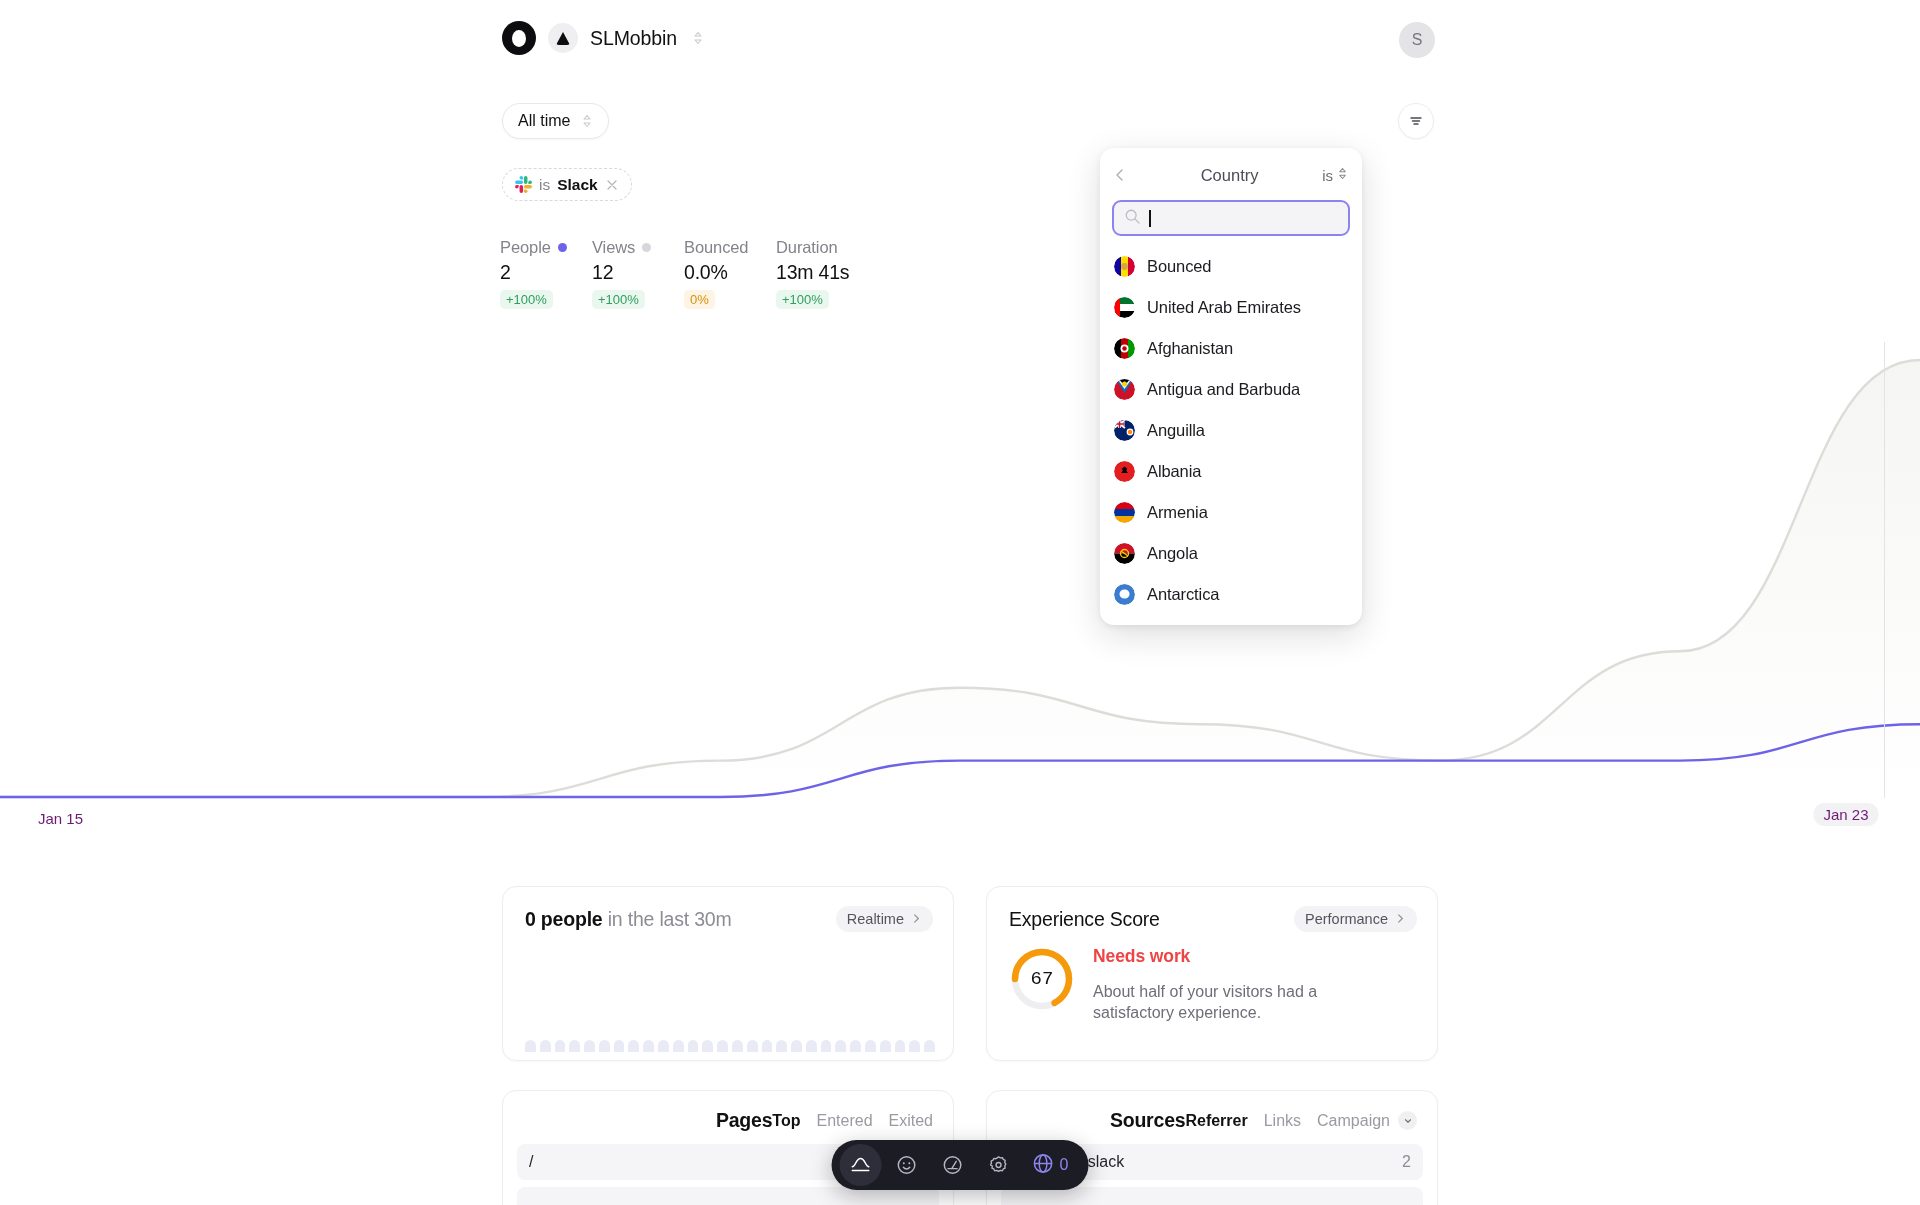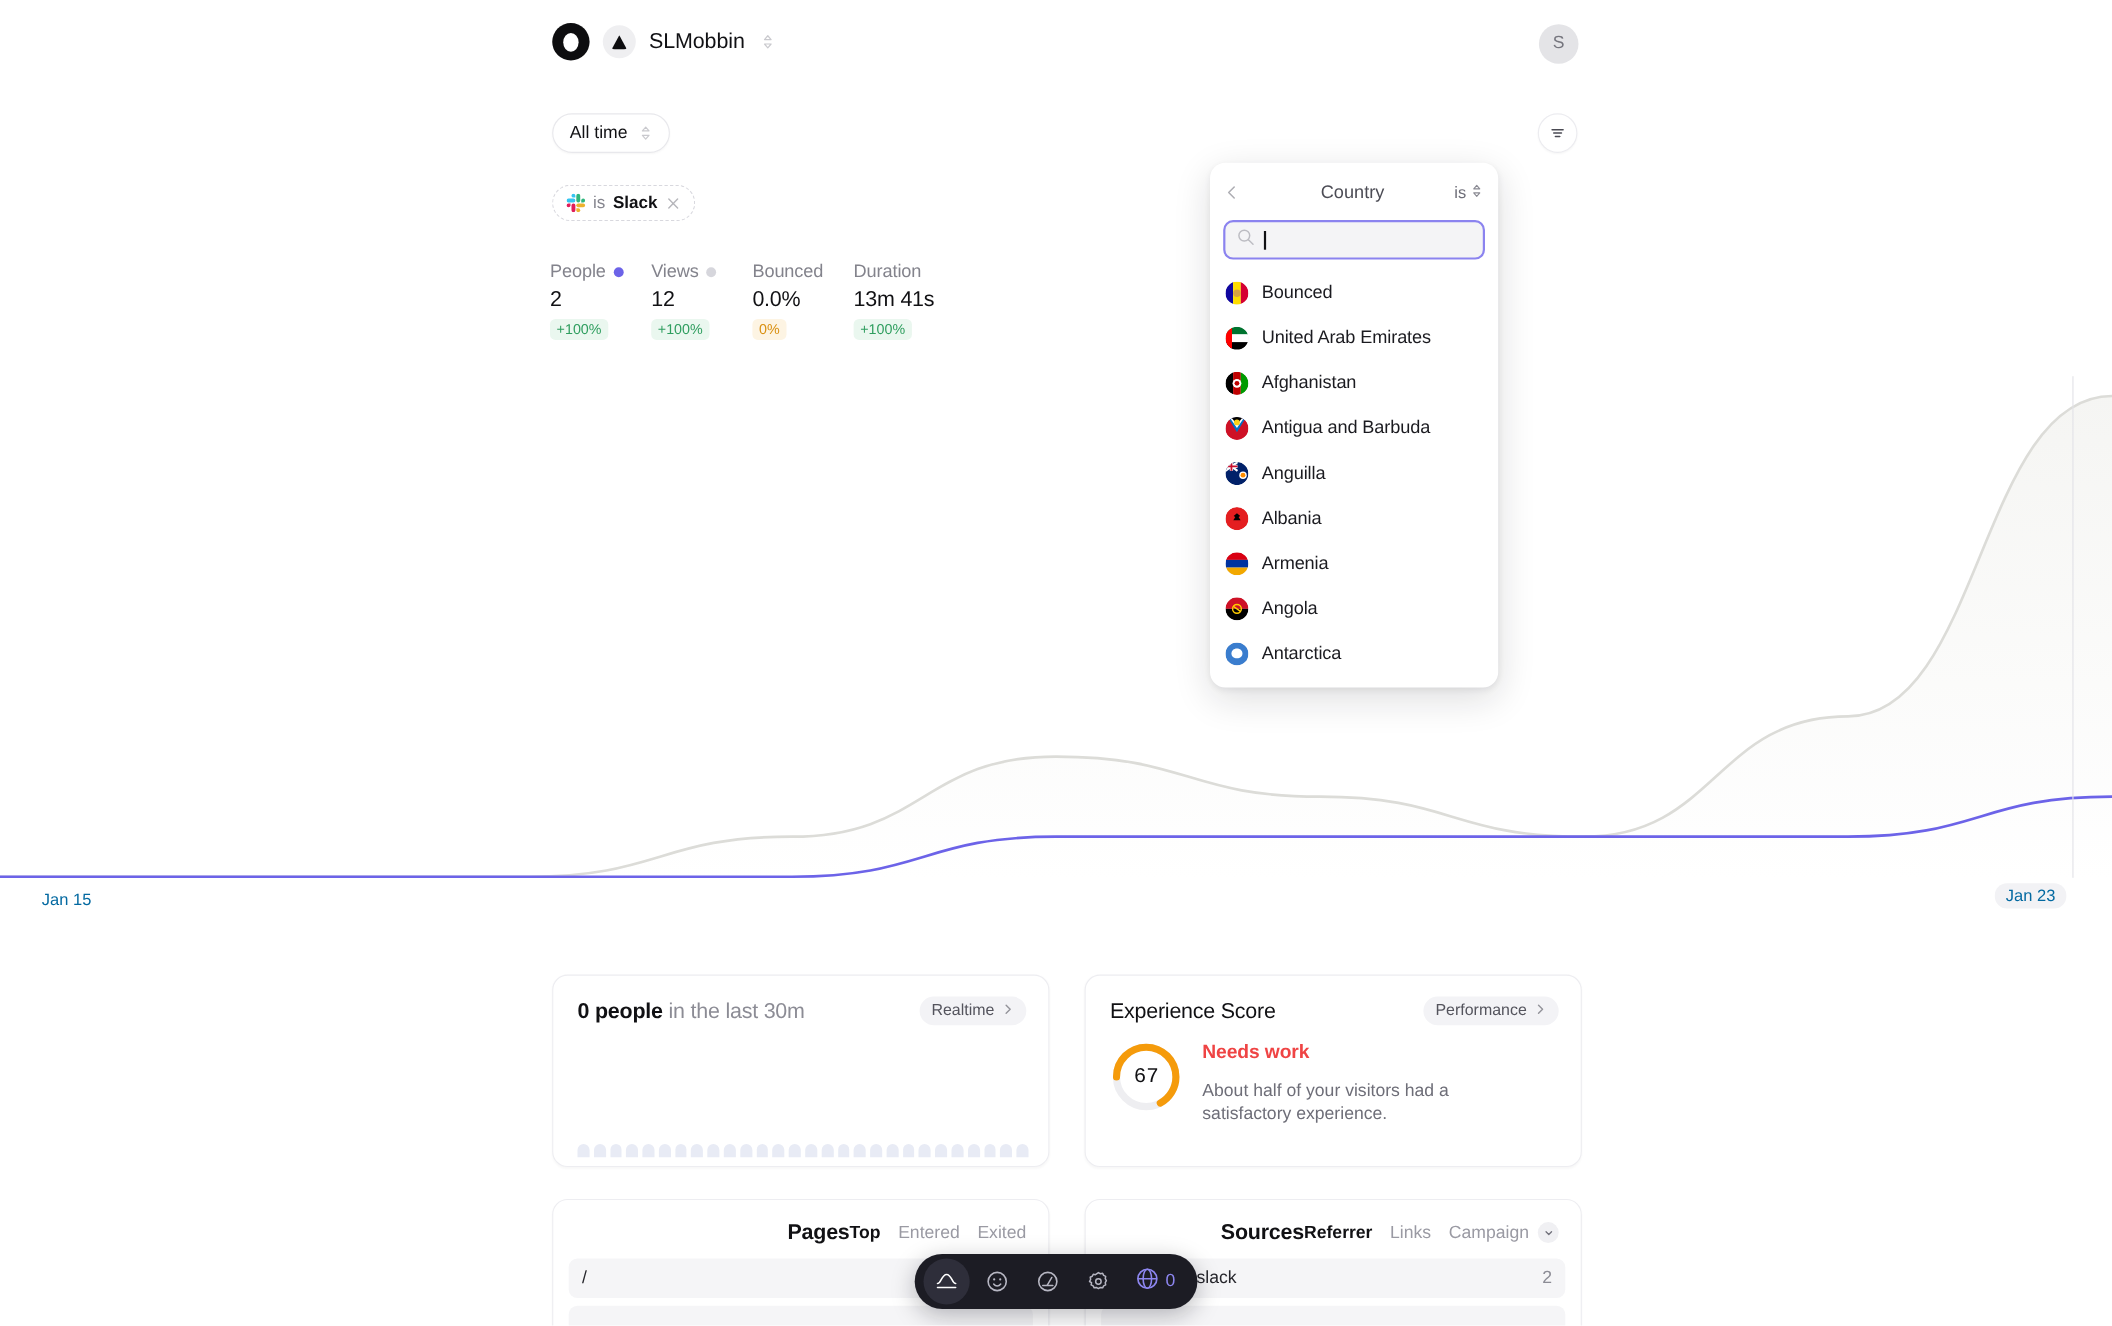--- a/index.html
+++ b/index.html
@@ -94,21 +94,21 @@
     display: inline-block; margin-top: 6px;
     font-size: 13px; padding: 2px 6px; border-radius: 5px;
   }
   .delta-up { color: #2f9e5f; background: #eaf7ef; }
   .delta-zero { color: #d99012; background: #fdf4e3; }
 
   
   .chart-wrap { position: absolute; left: 0; top: 300px; width: 1920px; height: 500px; }
   .chart-wrap svg { display: block; width: 1920px; height: 500px; }
   .axis-label {
-    position: absolute; font-size: 15px; color: #0369a1; text-align: right;
+    position: absolute; font-size: 15px; color: #701a75; text-align: right;
   }
   .axis-left { left: 38px; top: 810px; }
   .axis-right {
     left: 1846px; top: 803px;
     background: #f2f2f5; border-radius: 11px; padding: 3px 10px;
     transform: translateX(-50%);
   }
 
   
   .dropdown {

